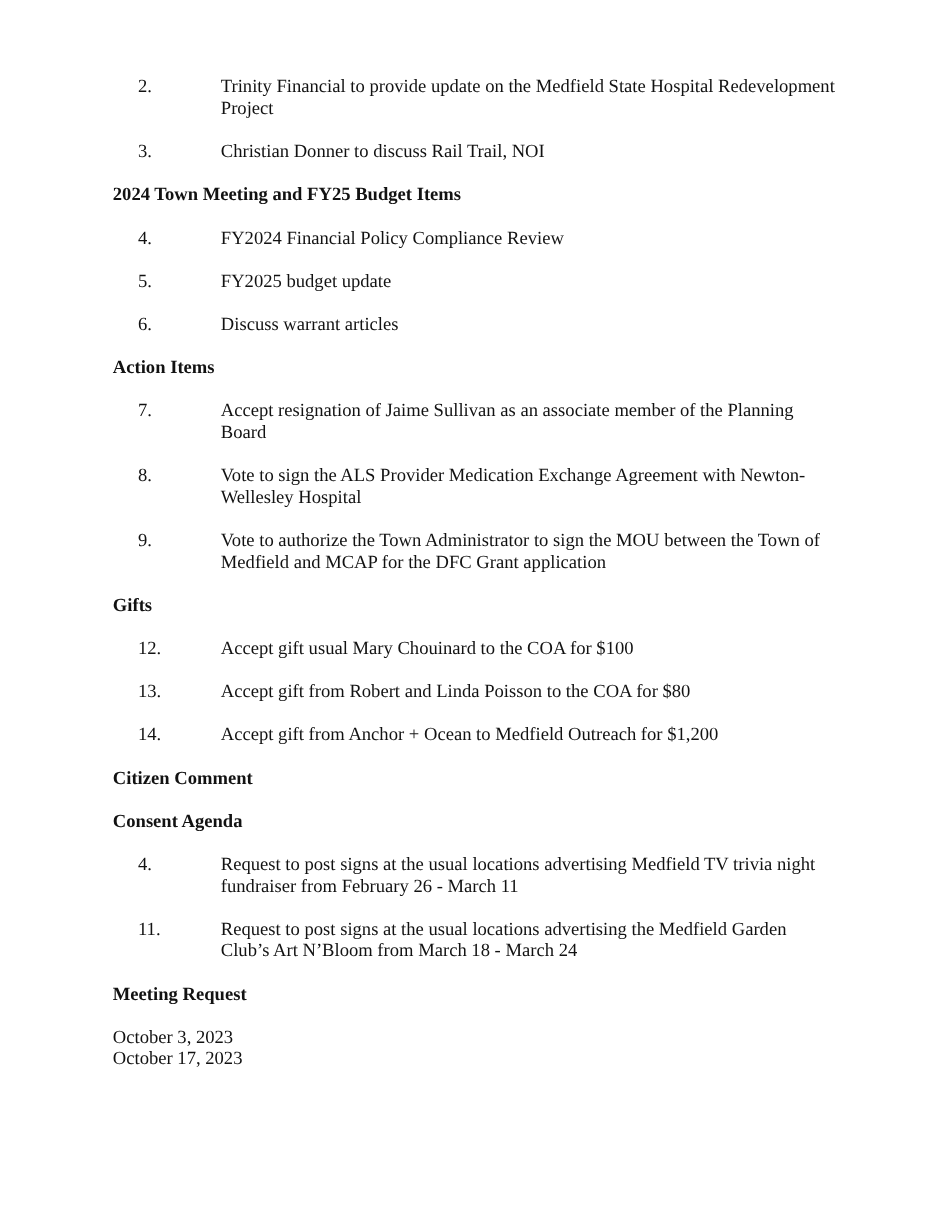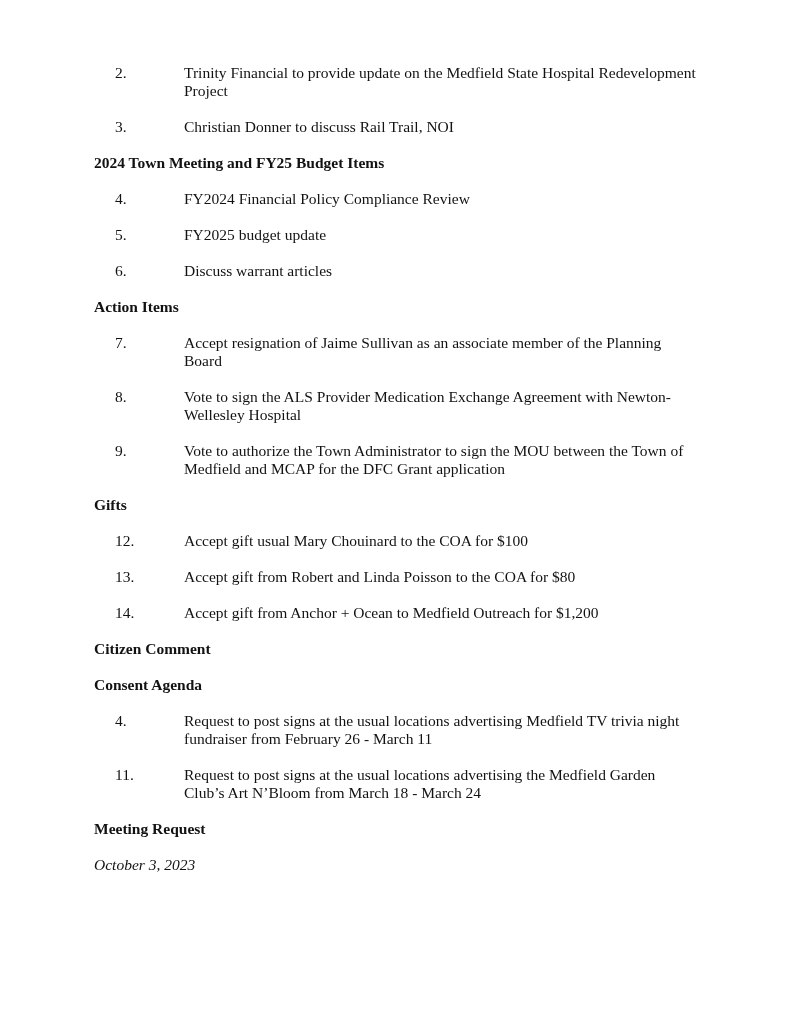--- a/index.html
+++ b/index.html
@@ -27,21 +27,20 @@
   }
   .li .num {
     flex: 0 0 27px;
   }
   .li .txt {
     flex: 1 1 auto;
     margin-left: 42px;
   }
   .pline {
     margin: 0;
-    font-style: italic;
   }
 </style>
 </head>
 <body>
 
 <div class="page">
 
   <div class="li">
     <span class="num">2.</span>
     <span class="txt">Trinity Financial to provide update on the Medfield State Hospital Redevelopment Project</span>
@@ -116,14 +115,15 @@
   </div>
 
   <div class="li">
     <span class="num">11.</span>
     <span class="txt">Request to post signs at the usual locations advertising the Medfield Garden Club’s Art N’Bloom from March 18 - March 24</span>
   </div>
 
   <div class="heading">Meeting Request</div>
 
   <div class="pline">October 3, 2023</div>
+  <div class="pline">October 17, 2023</div>
 
 </div>
 
 </body></html>

